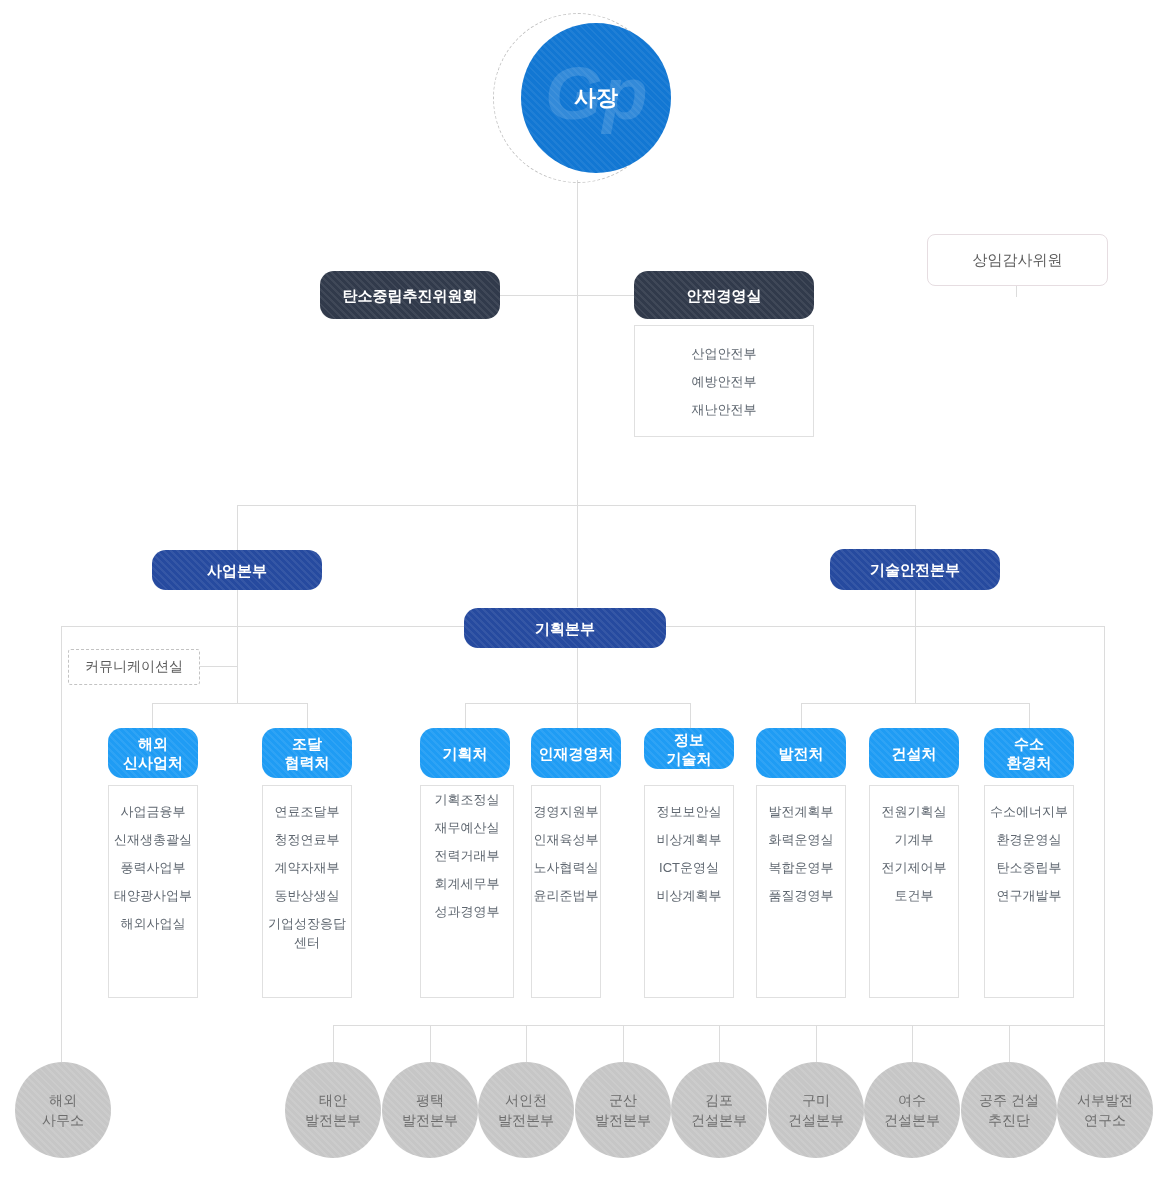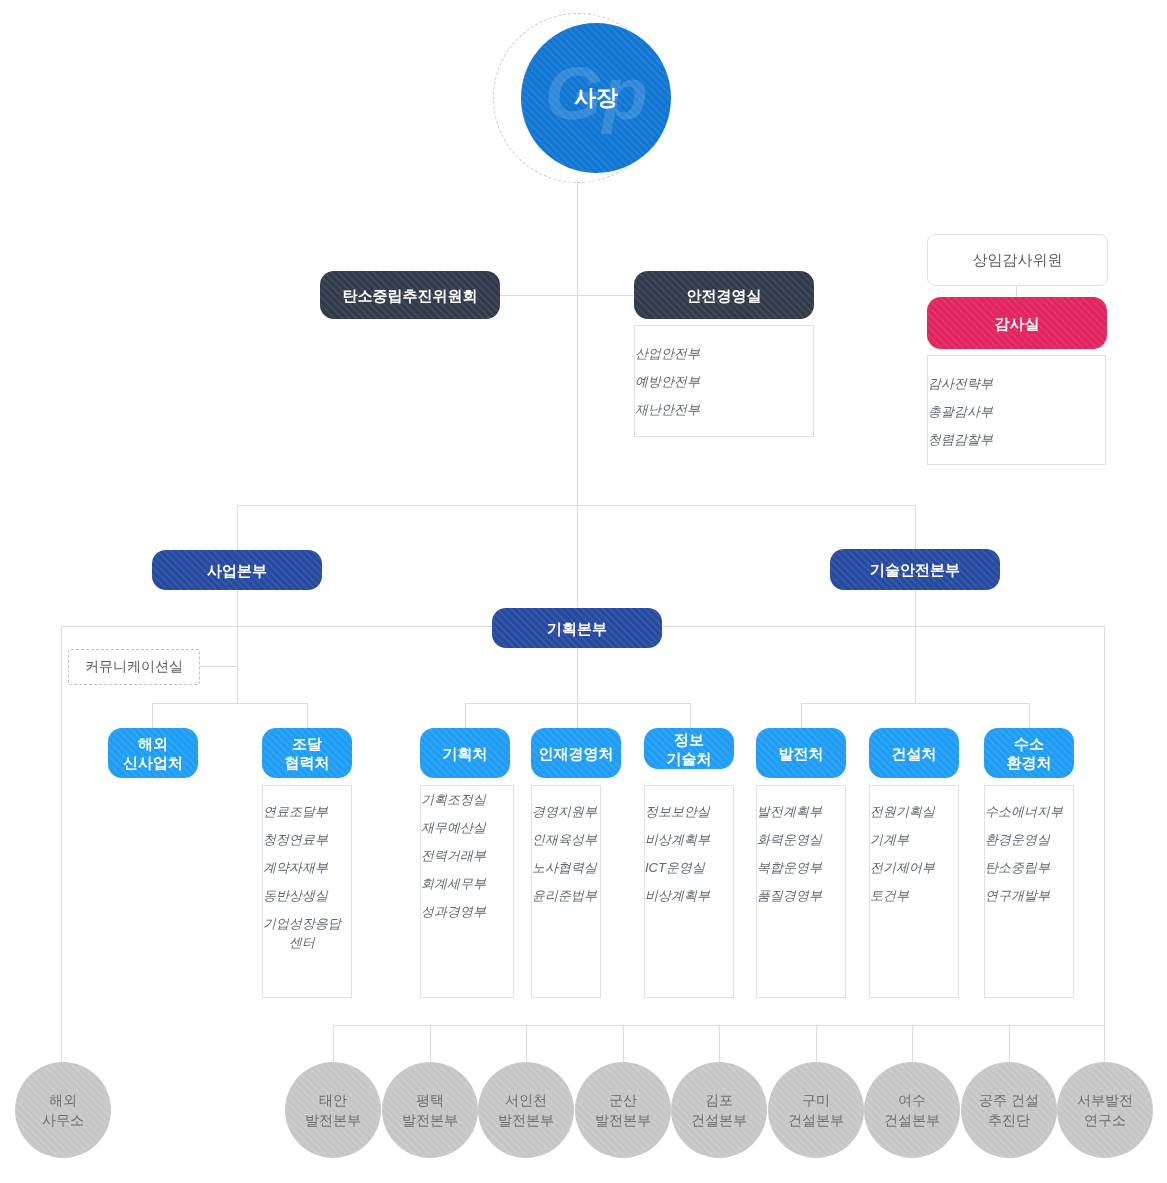--- a/index.html
+++ b/index.html
@@ -16,21 +16,21 @@
   .dark{background-color:#313a4b;}
   .navy{background-color:#264a9f;}
   .blue{background-color:#1f9cf4;}
   .pink{background-color:#e2245f;}
   .outline-box{position:absolute;display:flex;align-items:center;justify-content:center;
        text-align:center;border-radius:8px;background:#fff;border:1px solid #e6dde1;
        color:#5d5d5d;font-size:15px;}
   .dashed-box{position:absolute;display:flex;align-items:center;justify-content:center;
        border:1px dashed #c3c3c3;border-radius:3px;background:#fff;color:#5a5a5a;font-size:14px;}
   .list-box{position:absolute;background:#fff;border:1px solid #e0e0e0;
-       display:flex;flex-direction:column;align-items:flex-start;gap:9px;box-sizing:border-box;font-style:italic;}
+       display:flex;flex-direction:column;align-items:center;gap:9px;box-sizing:border-box;}
   .list-item{font-size:13px;line-height:19px;color:#5f6770;text-align:center;white-space:pre-line;}
   .circle{position:absolute;width:96px;height:96px;border-radius:50%;background-color:#c6c6c6;
        display:flex;align-items:center;justify-content:center;text-align:center;
        color:#6d6d6d;font-size:14px;line-height:20px;
        background-image:repeating-linear-gradient(45deg,rgba(255,255,255,.10) 0,rgba(255,255,255,.10) 2px,transparent 2px,transparent 5px);}
   .pres-ring{position:absolute;left:493px;top:13px;width:170px;height:170px;border-radius:50%;
        border:1px dashed #c5c5c5;box-sizing:border-box;}
   .pres-circle{position:absolute;left:521px;top:23px;width:150px;height:150px;border-radius:50%;
        background-color:#1277d3;display:flex;align-items:center;justify-content:center;
        color:#fff;font-weight:bold;font-size:22px;overflow:hidden;
@@ -89,34 +89,35 @@
 
   <div class="box dark" style="left:320px;top:271px;width:180px;height:48px">탄소중립추진위원회</div>
   <div class="box dark" style="left:634px;top:271px;width:180px;height:48px">안전경영실</div>
   <div class="list-box" style="left:634px;top:325px;width:180px;height:112px;padding-top:18px">
     <div class="list-item">산업안전부</div>
     <div class="list-item">예방안전부</div>
     <div class="list-item">재난안전부</div>
   </div>
 
   <div class="outline-box" style="left:927px;top:234px;width:179px;height:50px">상임감사위원</div>
-  <div class="box pink" style="left:927px;top:297px;width:180px;height:52px">감사실</div>
-  <div class="list-box" style="left:927px;top:355px;width:179px;height:110px;padding-top:18px">
-    <div class="list-item">감사전략부</div>
-    <div class="list-item">총괄감사부</div>
-    <div class="list-item">청렴감찰부</div>
-  </div>
 
   <div class="box navy" style="left:152px;top:550px;width:170px;height:40px">사업본부</div>
   <div class="box navy" style="left:830px;top:549px;width:170px;height:41px">기술안전본부</div>
-  <div class="box navy" style="left:492px;top:608px;width:170px;height:40px">기획본부</div>
+  <div class="box navy" style="left:464px;top:608px;width:202px;height:40px">기획본부</div>
   <div class="dashed-box" style="left:68px;top:649px;width:130px;height:34px">커뮤니케이션실</div>
 
   <div class="box blue pre" style="left:108px;top:728px;width:90px;height:50px">해외
 신사업처</div>
+  <div class="list-box" style="left:108px;top:785px;width:90px;height:213px;padding-top:16px">
+    <div class="list-item">사업금융부</div>
+    <div class="list-item">신재생총괄실</div>
+    <div class="list-item">풍력사업부</div>
+    <div class="list-item">태양광사업부</div>
+    <div class="list-item">해외사업실</div>
+  </div>
 
   <div class="box blue pre" style="left:262px;top:728px;width:90px;height:50px">조달
 협력처</div>
   <div class="list-box" style="left:262px;top:785px;width:90px;height:213px;padding-top:16px">
     <div class="list-item">연료조달부</div>
     <div class="list-item">청정연료부</div>
     <div class="list-item">계약자재부</div>
     <div class="list-item">동반상생실</div>
     <div class="list-item">기업성장응답
 센터</div>

